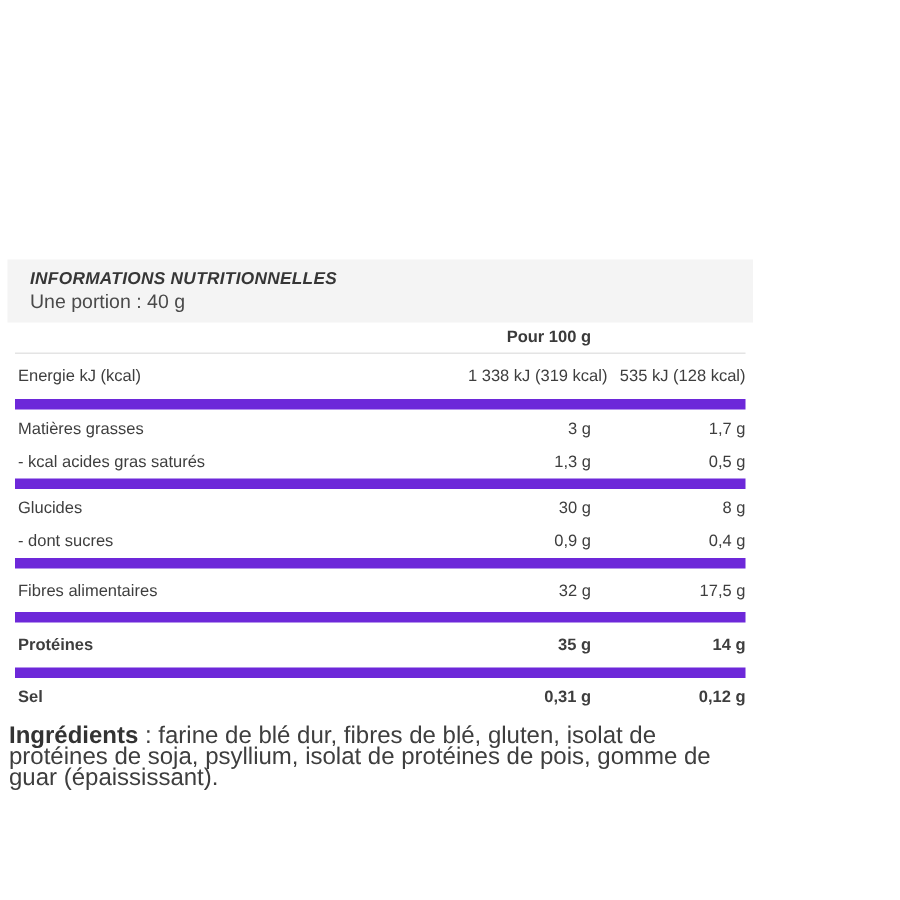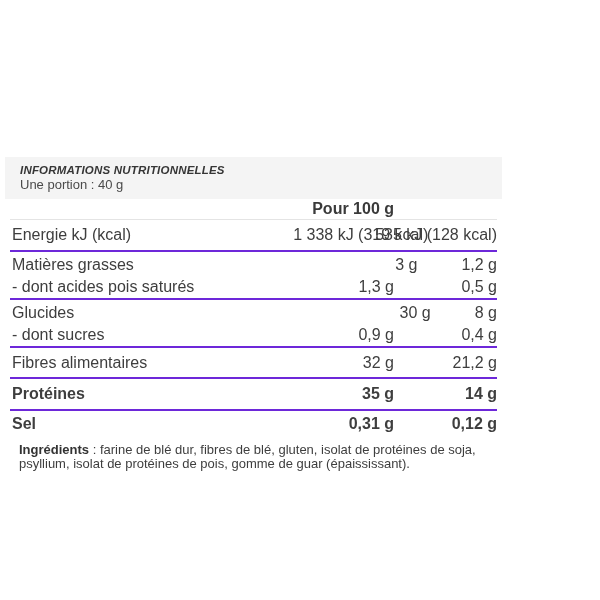--- a/index.html
+++ b/index.html
@@ -4,56 +4,56 @@
 <style>
   html,body { margin:0; padding:0; }
   body {
     width:600px; height:600px;
     background:#ffffff;
     font-family:"Liberation Sans", sans-serif;
     color:#3e3e3e;
     overflow:hidden;
     position:relative;
   }
-  .nutrition-wrap { position:absolute; top:157px; left:0; width:507px; }
+  .nutrition-wrap { position:absolute; top:173px; left:0; width:507px; }
 
   
   .band {
     margin:0 5px; background:#f4f4f4;
     padding:6px 15px 7px 15px;
   }
   .band-title {
     font-size:11.5px; font-weight:bold; font-style:italic;
     color:#363636; letter-spacing:0.2px; line-height:15px;
   }
   .band-sub { font-size:13px; color:#4a4a4a; line-height:14px; }
 
   
   .table { margin:0 10px; }
-  .row { display:flex; align-items:center; font-size:16px; }
+  .row { display:flex; align-items:center; font-size:11px; }
   .c-label { width:300px; text-align:left; padding-left:2px; }
   .c-100 { width:82px; text-align:right; white-space:nowrap; }
   .c-40 { flex:1; text-align:right; white-space:nowrap; }
 
   .colheader-row { height:20px; border-bottom:1px solid #e4e4e4; }
   .colheader-row .c-100, .colheader-row .c-40 { font-weight:bold; color:#3a3a3a; }
 
-  .group { border-bottom:2px solid #6d28d9; }
+  .group { border-bottom:7px solid #6d28d9; }
   .group.no-border { border-bottom:none;font-weight:bold; }
   .g-energy .row { height:30px; }
   .g-two .row { height:22px; }
-  .g-two .row:first-child { height:23px; padding-top:1px;gap:44px; }
+  .g-two .row:first-child { height:23px; padding-top:1px; }
   .g-fiber .row { height:29px; }
   .g-protein .row { height:30px;font-weight:bold; }
   .g-salt .row { height:26px; }
 
   
   .ingredients {
-    margin:6px 10px 0 19px;
-    font-size:13px; line-height:14px; color:#3e3e3e;
+    margin:6px 10px 0 6px;
+    font-size:16px; line-height:14px; color:#3e3e3e;
   }
   .ingredients b { color:#333; }
 </style>
 </head>
 <body>
 
 <div class="nutrition-wrap">
 
   <div class="band">
     <div class="band-title">INFORMATIONS NUTRITIONNELLES</div>
@@ -72,24 +72,24 @@
         <div class="c-label">Energie kJ (kcal)</div>
         <div class="c-100">1 338 kJ (319 kcal)</div>
         <div class="c-40">535 kJ (128 kcal)</div>
       </div>
     </div>
 
     <div class="group g-two">
       <div class="row">
         <div class="c-label">Matières grasses</div>
         <div class="c-100">3 g</div>
-        <div class="c-40">1,2 g</div>
+        <div class="c-40">1,7 g</div>
       </div>
       <div class="row">
-        <div class="c-label">- dont acides pois saturés</div>
+        <div class="c-label">- kcal acides gras saturés</div>
         <div class="c-100">1,3 g</div>
         <div class="c-40">0,5 g</div>
       </div>
     </div>
 
     <div class="group g-two">
       <div class="row">
         <div class="c-label">Glucides</div>
         <div class="c-100">30 g</div>
         <div class="c-40">8 g</div>
@@ -98,21 +98,21 @@
         <div class="c-label">- dont sucres</div>
         <div class="c-100">0,9 g</div>
         <div class="c-40">0,4 g</div>
       </div>
     </div>
 
     <div class="group g-fiber">
       <div class="row">
         <div class="c-label">Fibres alimentaires</div>
         <div class="c-100">32 g</div>
-        <div class="c-40">21,2 g</div>
+        <div class="c-40">17,5 g</div>
       </div>
     </div>
 
     <div class="group g-protein">
       <div class="row">
         <div class="c-label">Protéines</div>
         <div class="c-100">35 g</div>
         <div class="c-40">14 g</div>
       </div>
     </div>

